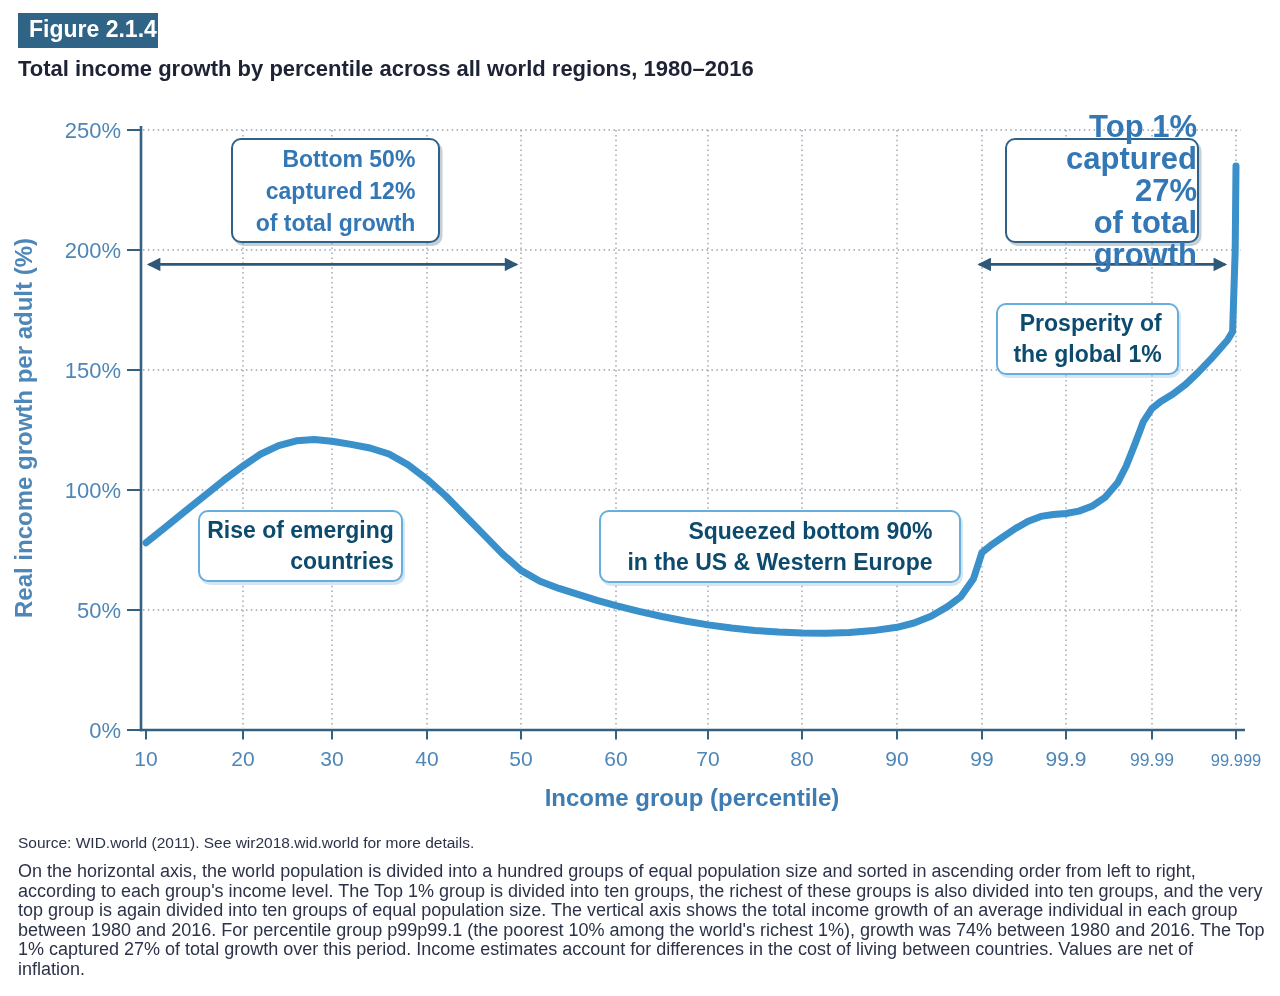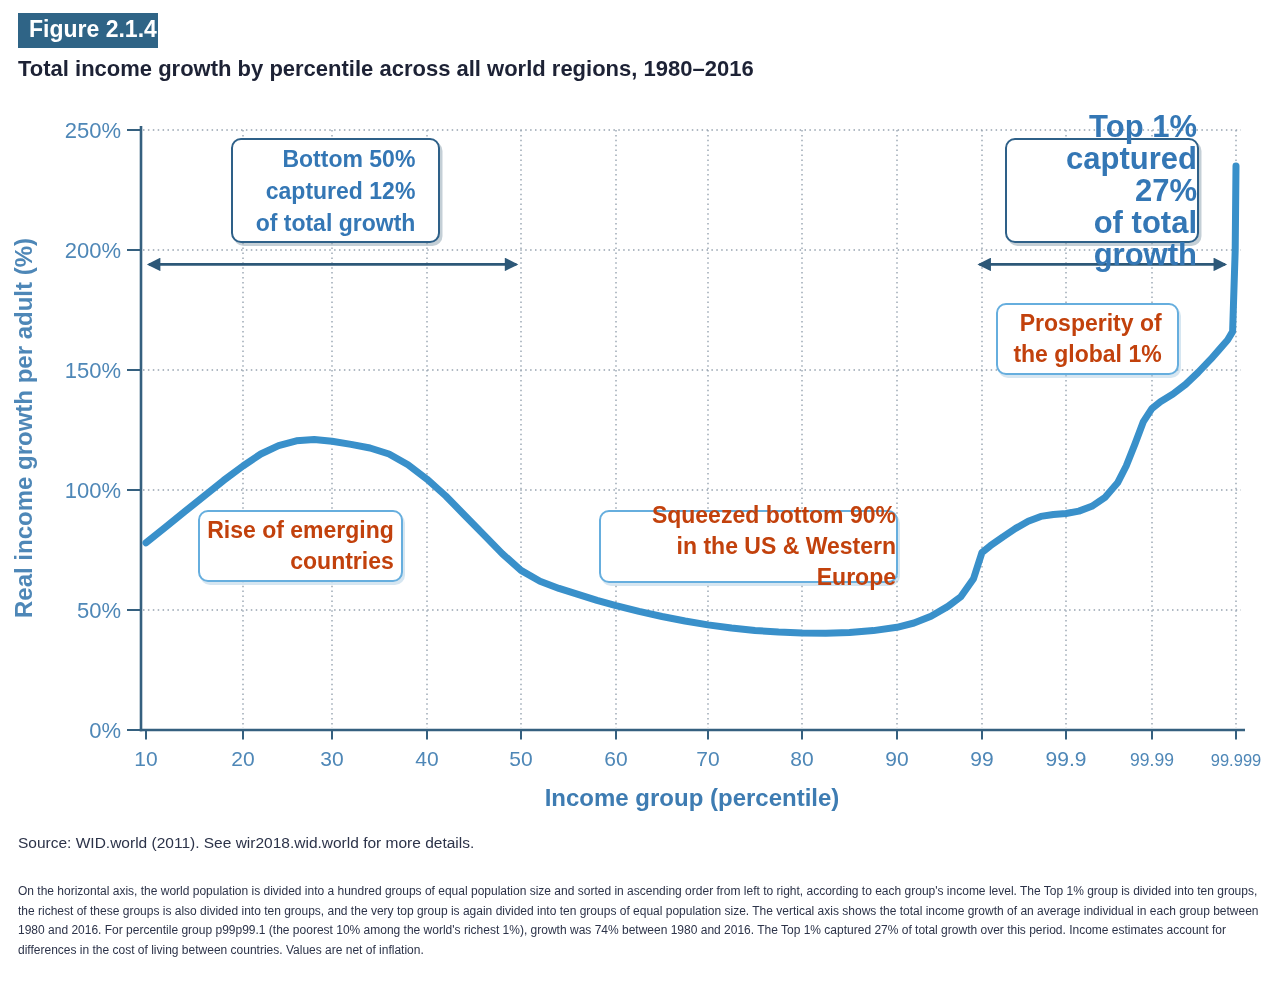--- a/index.html
+++ b/index.html
@@ -34,31 +34,31 @@
     position:absolute;background:#ffffff;border-radius:10px;
     display:flex;align-items:center;justify-content:center;
     text-align:right;font-weight:bold;white-space:pre-line;
     box-sizing:border-box;
   }
   .ann.dark{
     border:2.5px solid #2e6088;color:#3477b5;
     box-shadow:2.5px 3px 0 rgba(125,148,164,0.45);
   }
   .ann.light{
-    border:2.5px solid #66aede;color:#c2410c;
+    border:2.5px solid #66aede;color:#0c4a6e;
     box-shadow:2px 3px 0 rgba(165,200,225,0.45);
   }
   #ann-bottom50{left:231px;top:138px;width:209px;height:105px;font-size:23px;line-height:32px;}
   #ann-top1{left:1005px;top:138px;width:194px;height:105px;font-size:31px;line-height:32px;}
   #ann-prosperity{left:996px;top:303px;width:183px;height:72px;font-size:23px;line-height:31px;}
   #ann-rise{left:198px;top:510px;width:205px;height:72px;font-size:23px;line-height:31px;}
-  #ann-squeezed{left:599px;top:510px;width:299px;height:73px;font-size:23px;line-height:31px;}
+  #ann-squeezed{left:599px;top:510px;width:362px;height:73px;font-size:23px;line-height:31px;}
 
   #source{position:absolute;left:18px;top:834px;font-size:15.5px;color:#2c3349;}
-  #note{position:absolute;left:18px;top:862px;width:1247px;font-size:12px;line-height:19.5px;color:#2c3349;margin-top:20px;}
+  #note{position:absolute;left:18px;top:862px;width:1247px;font-size:18px;line-height:19.5px;color:#2c3349;}
 </style>
 </head>
 <body>
 
 <svg id="chart-svg" viewBox="0 0 1280 996">
   <defs>
     <marker id="arrowhead" viewBox="0 0 10 10" refX="8.5" refY="5" markerWidth="6" markerHeight="5.2" orient="auto-start-reverse">
       <path d="M0,0 L10,5 L0,10 z" fill="#2d5878"></path>
     </marker>
   </defs>

